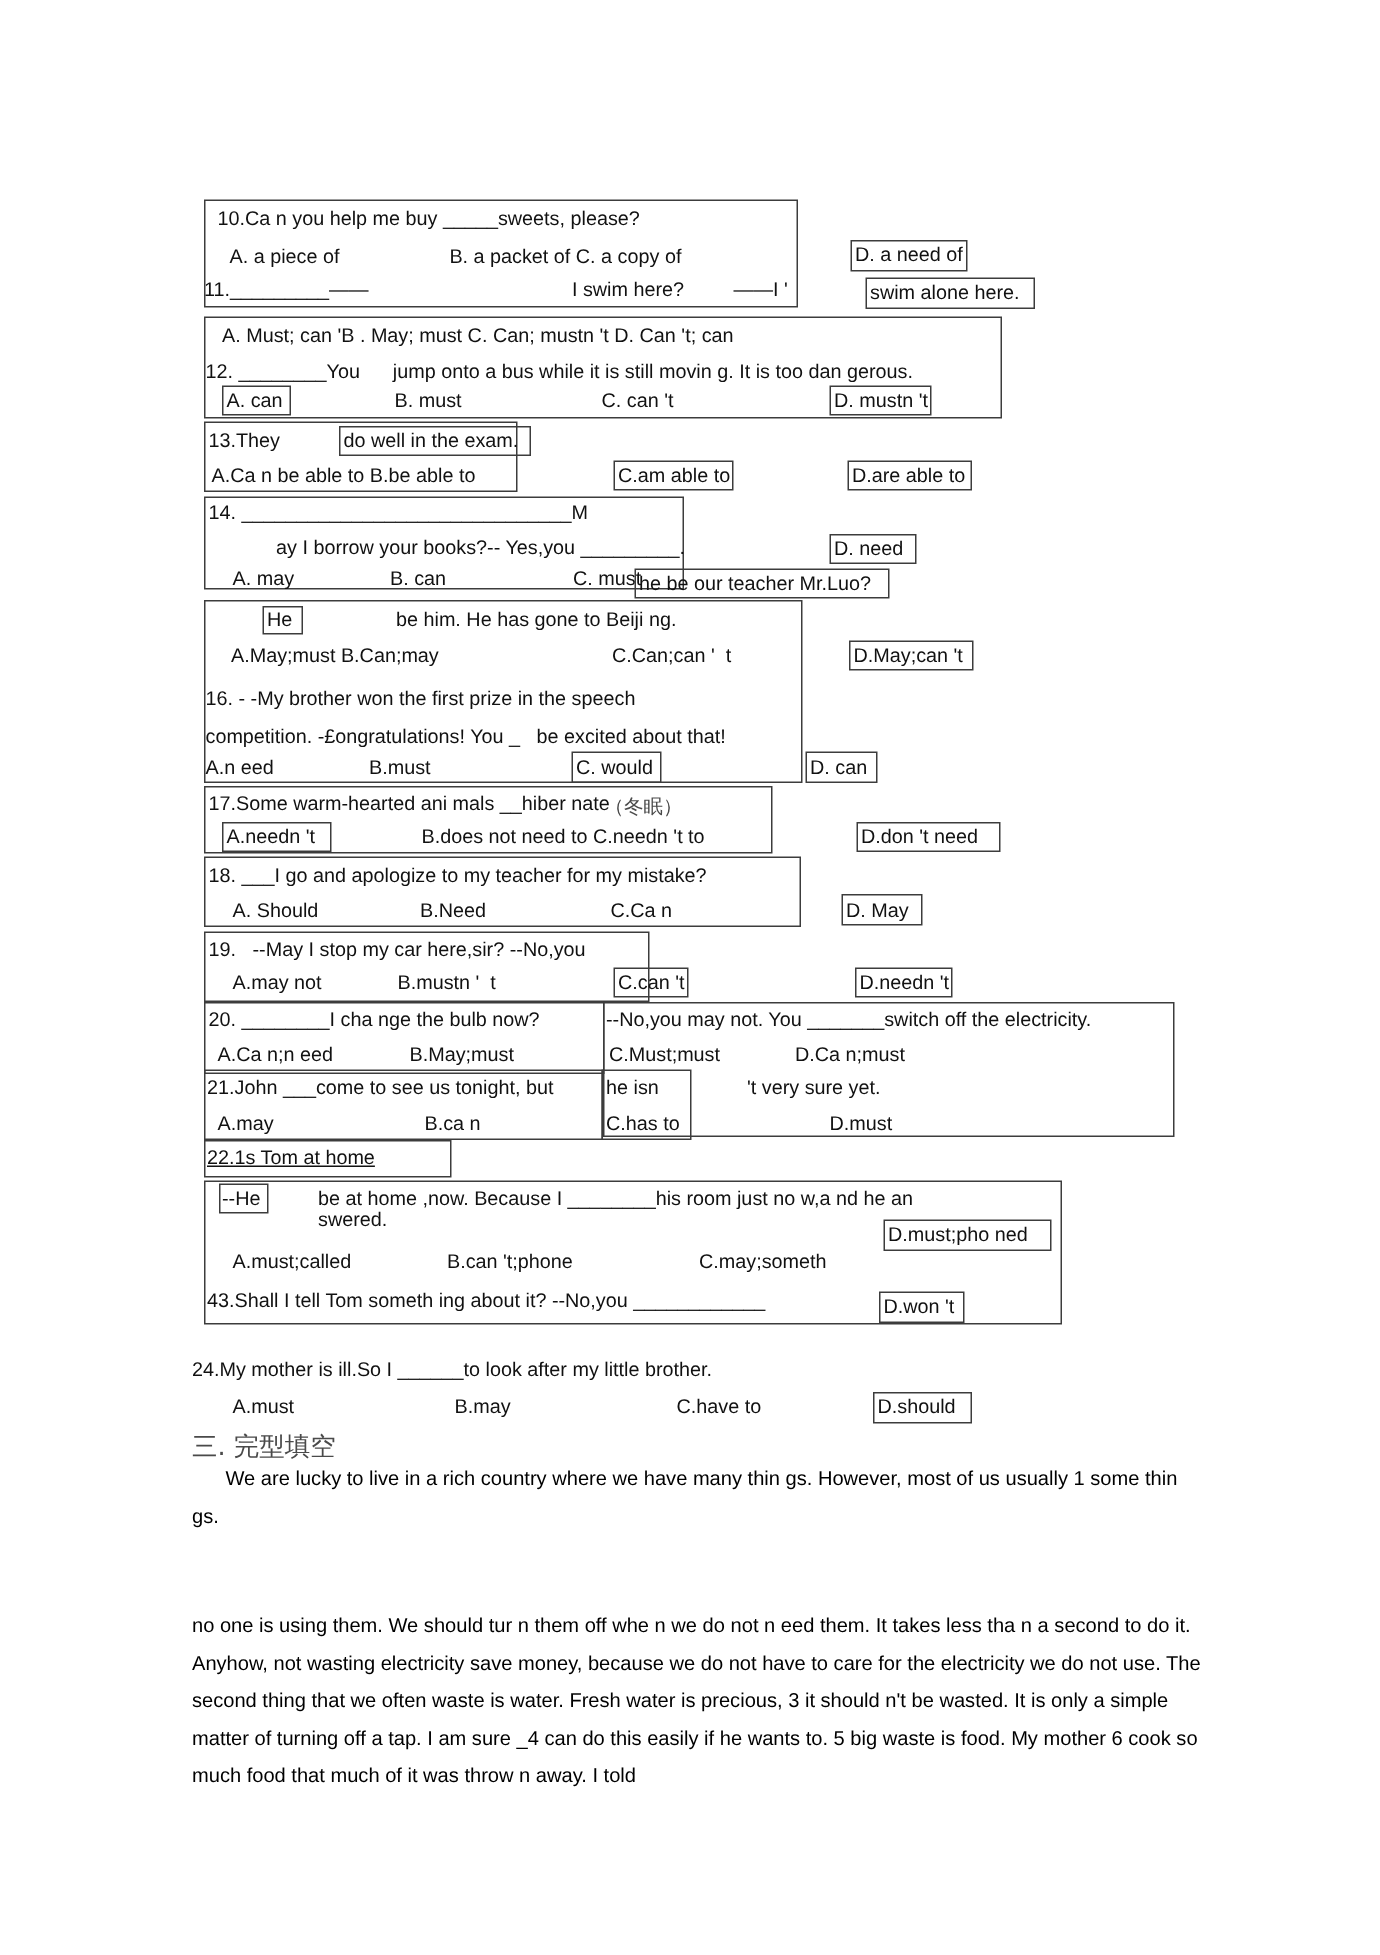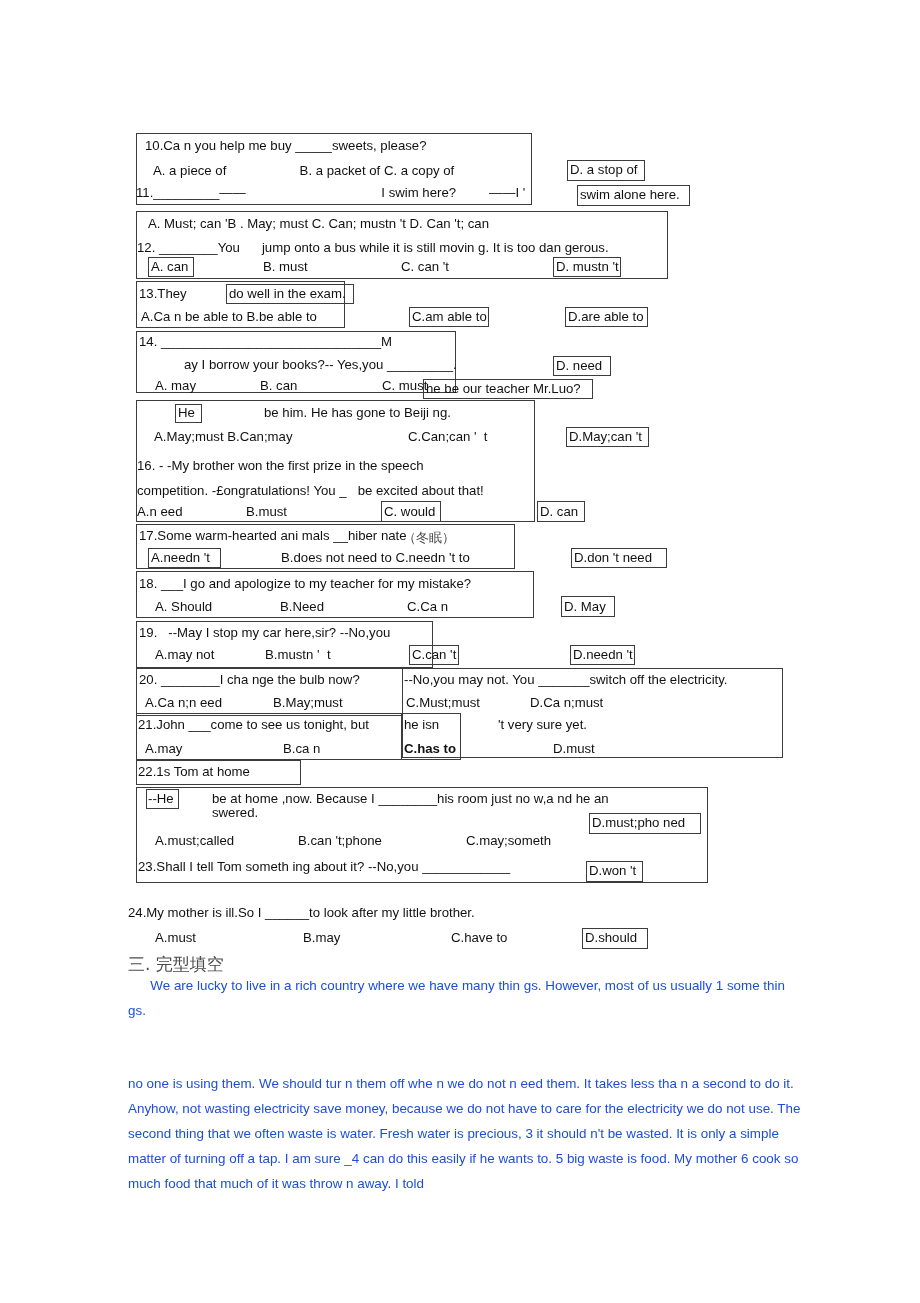--- a/index.html
+++ b/index.html
@@ -30,40 +30,40 @@
     position: absolute;
     border: 1px solid #3c3c3c;
     box-sizing: border-box;
     background: transparent;
   }
   .para {
     position: absolute;
     font-size: 13.4px;
     line-height: 25px;
     white-space: pre-wrap;
-    color: #1d4ed8;
+    color: #000000;
   }
   .cn {
     position: absolute;
     font-family: "DejaVu Sans", sans-serif;
     font-size: 13px;
     color: #4a4a4a;
     white-space: pre;
   }
 </style>
 </head>
 <body>
 
 <div id="page">
 
   <div class="bx" style="left:136px;top:133px;width:396px;height:72px;"></div>
   <div class="abs" style="left:145px;top:139px;">10.Ca n you help me buy _____sweets, please?</div>
   <div class="abs" style="left:153px;top:164px;">A. a piece of                    B. a packet of C. a copy of</div>
   <div class="bx" style="left:567px;top:160px;width:78px;height:21px;"></div>
-  <div class="abs" style="left:570px;top:163px;">D. a stop of</div>
+  <div class="abs" style="left:570px;top:163px;">D. a need of</div>
 
   <div class="abs" style="left:136px;top:186px;">11._________——                                     I swim here?         ——I '</div>
   <div class="bx" style="left:577px;top:185px;width:113px;height:21px;"></div>
   <div class="abs" style="left:580px;top:188px;">swim alone here.</div>
 
   <div class="bx" style="left:136px;top:211px;width:532px;height:68px;"></div>
   <div class="abs" style="left:148px;top:217px;">A. Must; can 'B . May; must C. Can; mustn 't D. Can 't; can</div>
   <div class="abs" style="left:137px;top:241px;">12. ________You      jump onto a bus while it is still movin g. It is too dan gerous.</div>
   <div class="bx" style="left:148px;top:257px;width:46px;height:20px;"></div>
   <div class="abs" style="left:151px;top:260px;">A. can</div>
@@ -147,38 +147,38 @@
   <div class="abs" style="left:406px;top:696px;">C.Must;must</div>
   <div class="abs" style="left:530px;top:696px;">D.Ca n;must</div>
 
   <div class="bx" style="left:136px;top:713px;width:266px;height:47px;"></div>
   <div class="abs" style="left:138px;top:718px;">21.John ___come to see us tonight, but</div>
   <div class="bx" style="left:401px;top:713px;width:60px;height:47px;"></div>
   <div class="abs" style="left:404px;top:718px;">he isn</div>
   <div class="abs" style="left:498px;top:718px;">'t very sure yet.</div>
   <div class="abs" style="left:145px;top:742px;">A.may</div>
   <div class="abs" style="left:283px;top:742px;">B.ca n</div>
-  <div class="abs" style="left:404px;top:742px;font-weight:bold;">C.has to</div>
+  <div class="abs" style="left:404px;top:742px;">C.has to</div>
   <div class="abs" style="left:553px;top:742px;">D.must</div>
 
   <div class="bx" style="left:136px;top:760px;width:165px;height:25px;"></div>
-  <div class="abs" style="left:138px;top:765px;">22.1s Tom at home</div>
+  <div class="abs" style="left:138px;top:765px;text-decoration:underline;">22.1s Tom at home</div>
 
   <div class="bx" style="left:136px;top:787px;width:572px;height:96px;"></div>
   <div class="bx" style="left:146px;top:789px;width:33px;height:20px;"></div>
   <div class="abs" style="left:148px;top:792px;">--He</div>
   <div class="abs" style="left:212px;top:792px;">be at home ,now. Because I ________his room just no w,a nd he an</div>
   <div class="abs" style="left:212px;top:806px;">swered.</div>
   <div class="abs" style="left:155px;top:834px;">A.must;called</div>
   <div class="abs" style="left:298px;top:834px;">B.can 't;phone</div>
   <div class="abs" style="left:466px;top:834px;">C.may;someth</div>
   <div class="bx" style="left:589px;top:813px;width:112px;height:21px;"></div>
   <div class="abs" style="left:592px;top:816px;">D.must;pho ned</div>
 
-  <div class="abs" style="left:138px;top:860px;">23.Shall I tell Tom someth ing about it? --No,you ____________</div>
+  <div class="abs" style="left:138px;top:860px;">43.Shall I tell Tom someth ing about it? --No,you ____________</div>
   <div class="bx" style="left:586px;top:861px;width:57px;height:21px;"></div>
   <div class="abs" style="left:589px;top:864px;">D.won 't</div>
 
   <div class="abs" style="left:128px;top:906px;">24.My mother is ill.So I ______to look after my little brother.</div>
   <div class="abs" style="left:155px;top:931px;">A.must</div>
   <div class="abs" style="left:303px;top:931px;">B.may</div>
   <div class="abs" style="left:451px;top:931px;">C.have to</div>
   <div class="bx" style="left:582px;top:928px;width:66px;height:21px;"></div>
   <div class="abs" style="left:585px;top:931px;">D.should</div>
 

